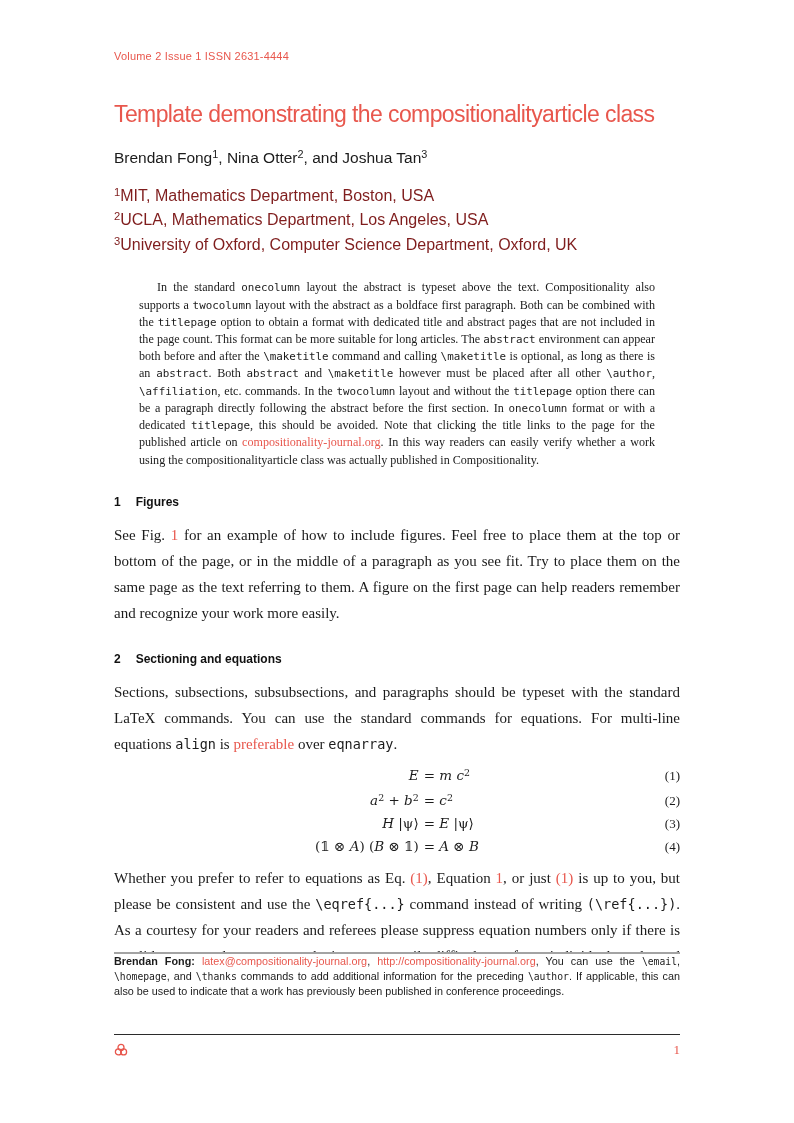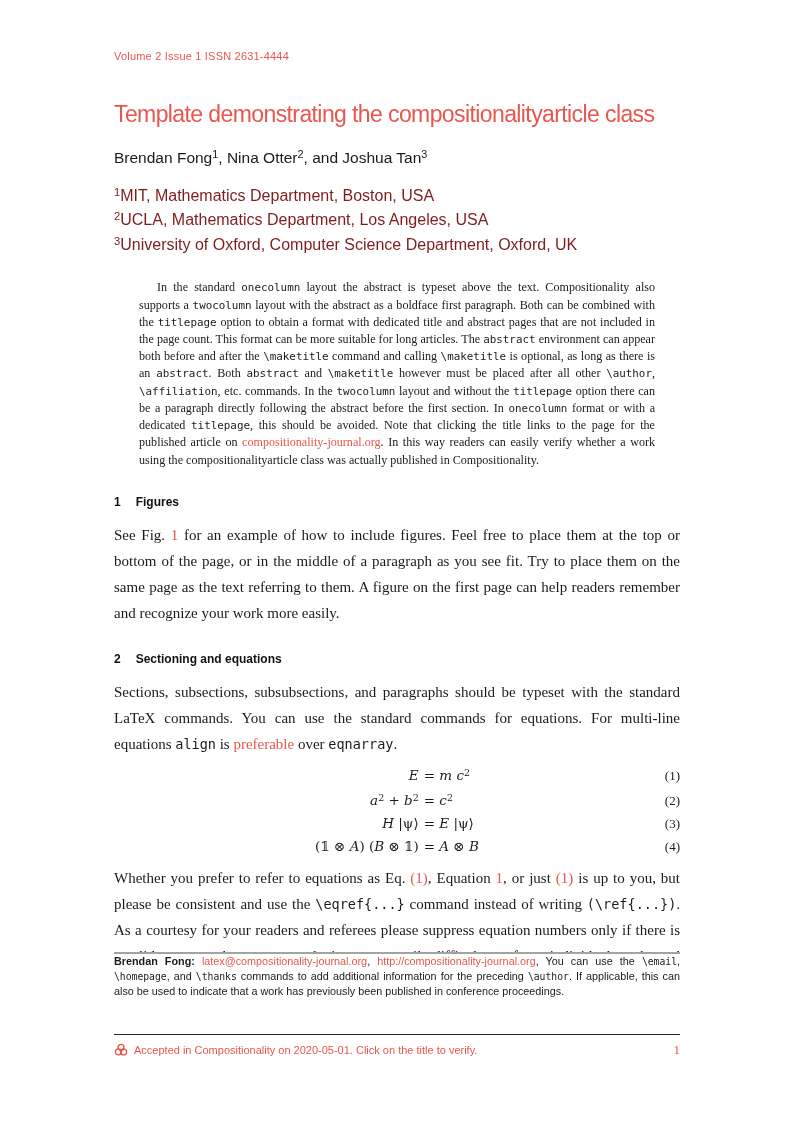--- a/index.html
+++ b/index.html
@@ -213,17 +213,16 @@
     <p class="footnote-text"><span class="seg-b">Brendan Fong: </span><span class="seg-link">latex@compositionality-journal.org</span><span class="seg-rm">, </span><span class="seg-link">http://compositionality-journal.org</span><span class="seg-rm">, You can use the </span><span class="seg-tt">\email</span><span class="seg-rm">, </span><span class="seg-tt">\homepage</span><span class="seg-rm">, and </span><span class="seg-tt">\thanks</span><span class="seg-rm"> commands to add additional information for the preceding </span><span class="seg-tt">\author</span><span class="seg-rm">. If applicable, this can also be used to indicate that a work has previously been published in conference proceedings.</span></p>
   </div>
 
   <div class="footer">
     <div class="footer-left">
       <svg class="logo-icon" width="14" height="14" viewBox="0 0 14 14">
         <circle cx="7" cy="4.4" r="3"></circle>
         <circle cx="4.4" cy="8.9" r="3"></circle>
         <circle cx="9.6" cy="8.9" r="3"></circle>
       </svg>
-      <span>Accepted in Compositionality on 2020-05-01. Click on the title to verify.</span>
     </div>
     <div class="page-number">1</div>
   </div>
 </div>
 
 </body></html>

